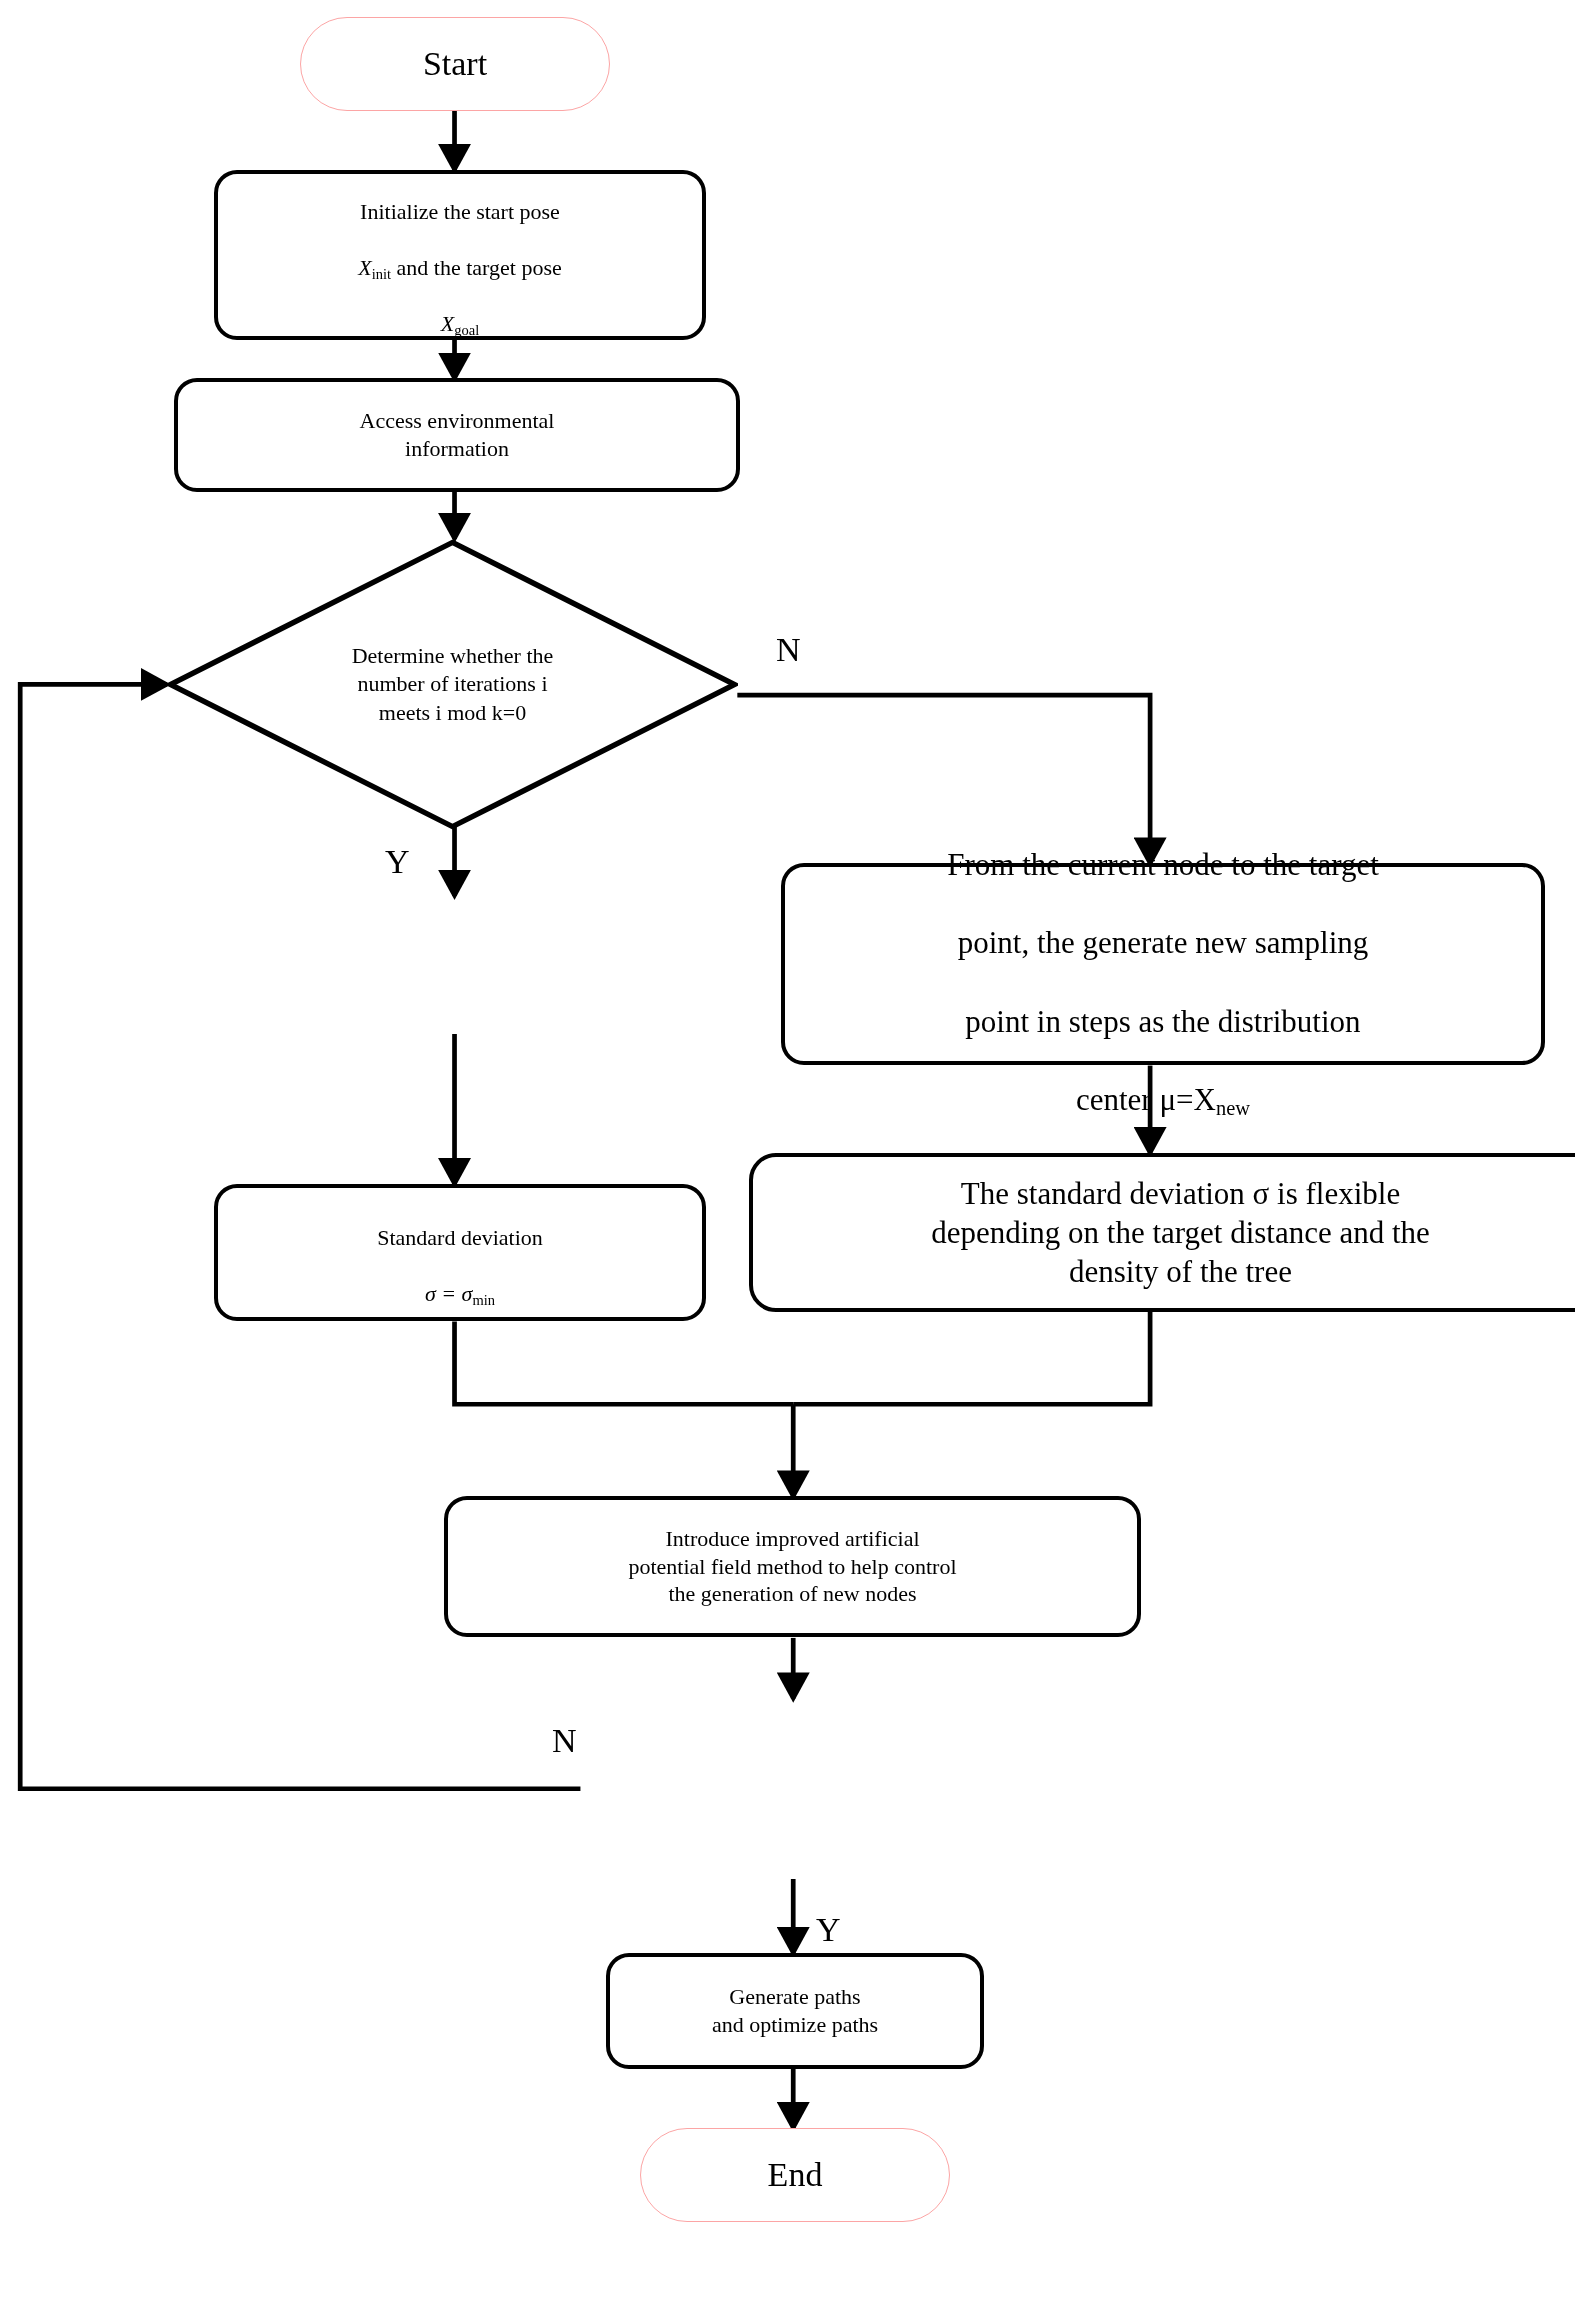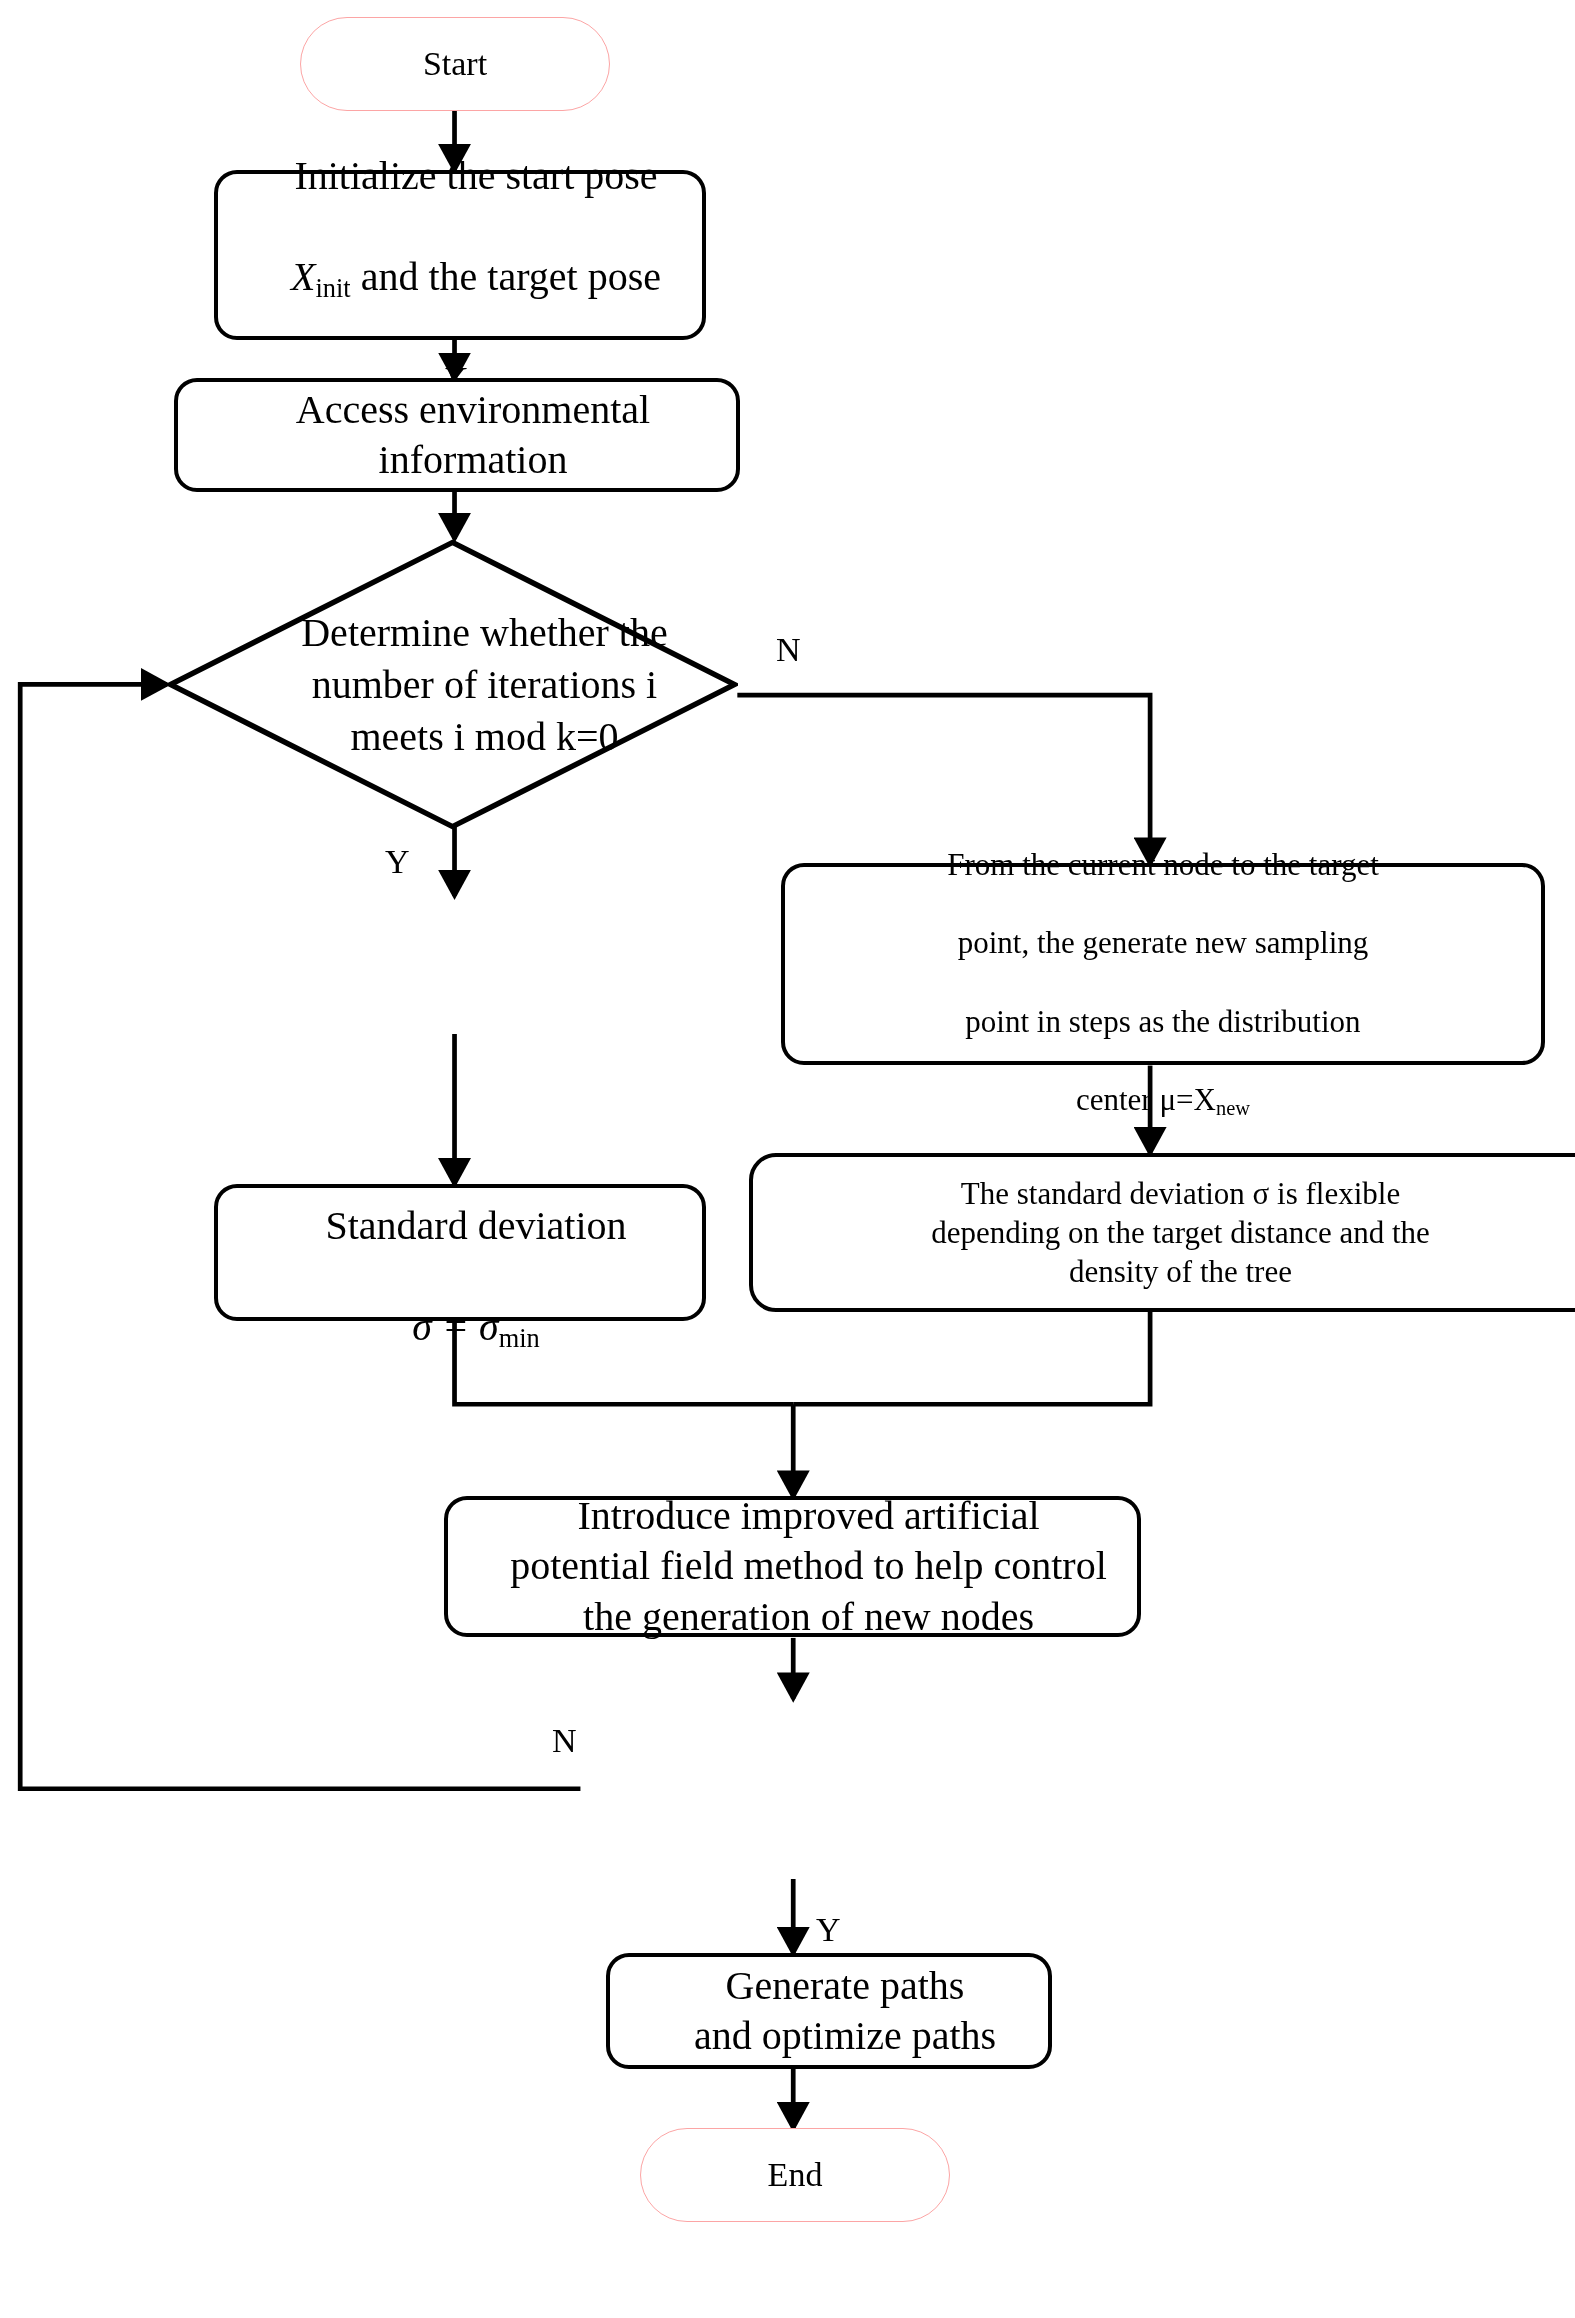--- a/index.html
+++ b/index.html
@@ -71,21 +71,21 @@
     white-space: pre-line;
     z-index: 2;
   }
   .edge-label {
     position: absolute;
     z-index: 4;
     background: transparent;
     line-height: 1;
   }
   .f50 { font-size: 34px; }
-  .f48 { font-size: 40px; margin-left: 32px; }
+  .f48 { font-size: 22px; }
   .f46 { font-size: 31px; }
   sub {
     font-size: 0.66em;
     vertical-align: -0.26em;
   }
   .ital { font-style: italic; }
 </style>
 </head>
 <body>
 
@@ -186,21 +186,21 @@
     <span class="txt f48">Introduce improved artificial
 potential field method to help control
 the generation of new nodes</span>
   </div>
 
 
   <div class="edge-label f50" style="left:552px; top:1724px;">N</div>
 
   <div class="edge-label f50" style="left:816px; top:1913px;">Y</div>
 
-  <div class="node proc" style="left:606px; top:1953px; width:446px; height:116px;">
+  <div class="node proc" style="left:606px; top:1953px; width:378px; height:116px;">
     <span class="txt f48">Generate paths
 and optimize paths</span>
   </div>
 
   <div class="node term" style="left:640px; top:2128px; width:310px; height:94px;">
     <span class="txt f50">End</span>
   </div>
 
 </div>
 

